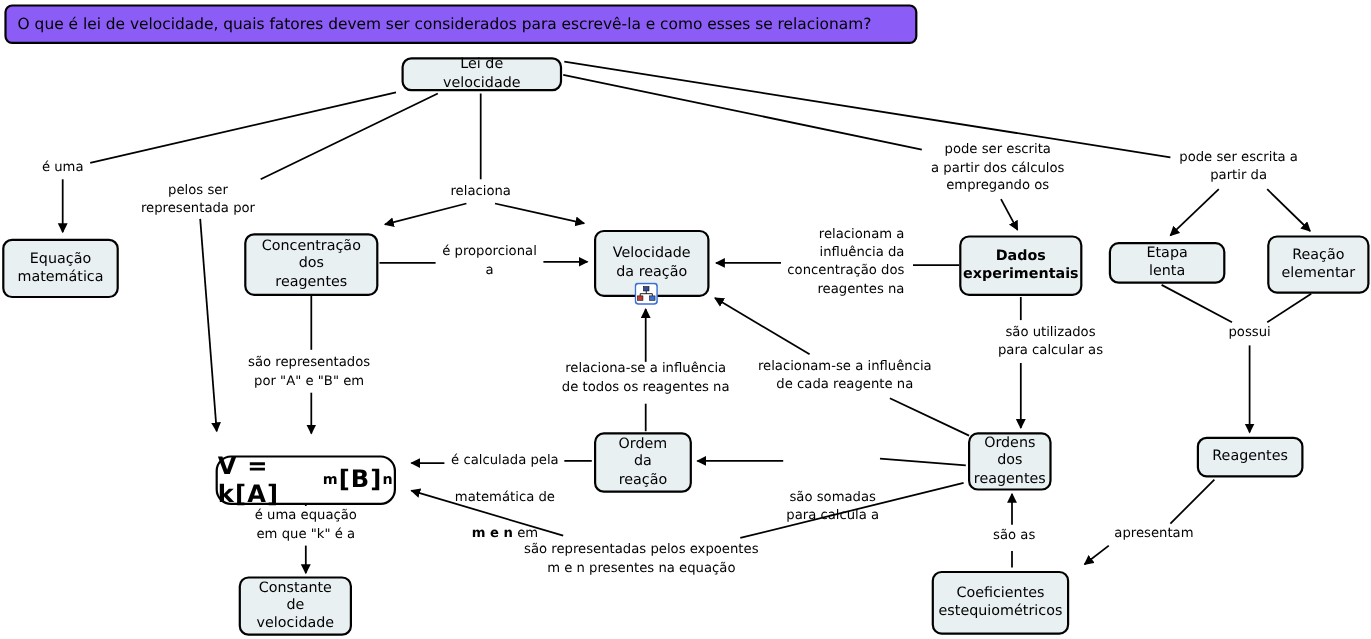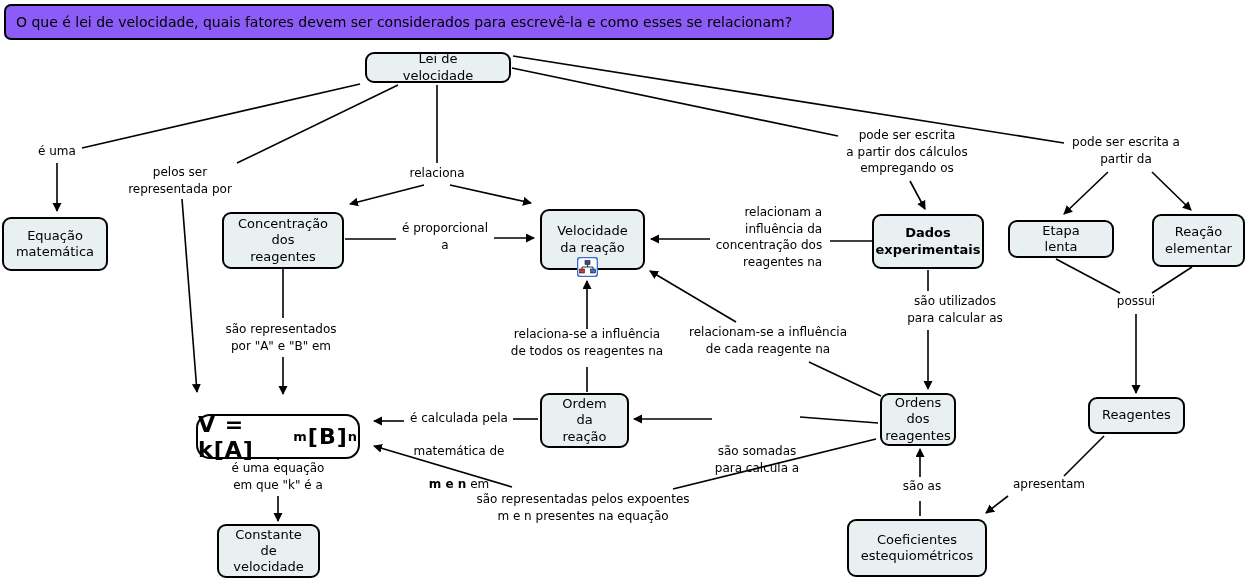--- a/index.html
+++ b/index.html
@@ -111,21 +111,21 @@
 elementar</div>
 
   <div class="node" style="left:540px;top:393px;width:89px;height:55px;white-space:pre-line;">Ordem
 da reação</div>
 
   <div class="node" style="left:880px;top:393px;width:76px;height:53px;white-space:pre-line;">Ordens dos
 reagentes</div>
 
   <div class="node" style="left:1088px;top:397px;width:97px;height:37px;">Reagentes</div>
 
-  <div class="node" style="left:847px;top:519px;width:140px;height:58px;white-space:pre-line;">Coeficientes
+  <div class="node" style="left:847px;top:519px;width:125px;height:58px;white-space:pre-line;">Coeficientes
 estequiométricos</div>
 
   <div class="node" style="left:217px;top:524px;width:103px;height:54px;white-space:pre-line;">Constante
 de velocidade</div>
 
   <div id="equation-box">
     <span>V = k[A]</span>
       <sup>m</sup>
       <span>[B]</span>
       <sup>n</sup>

